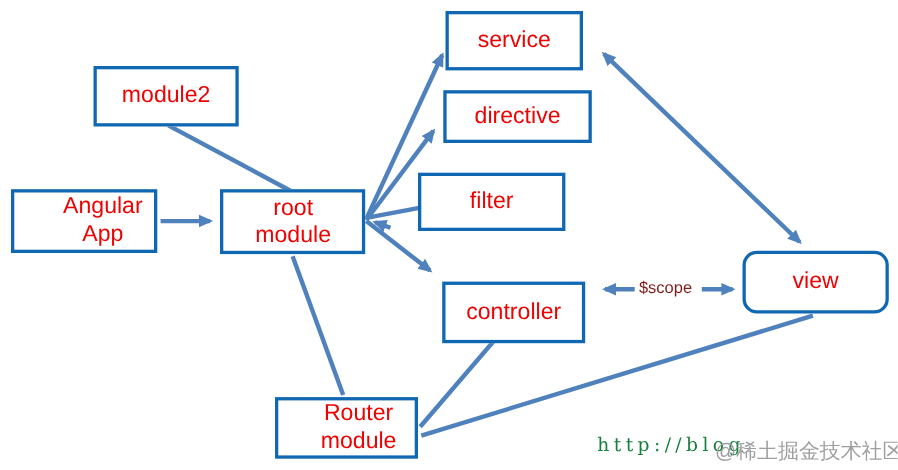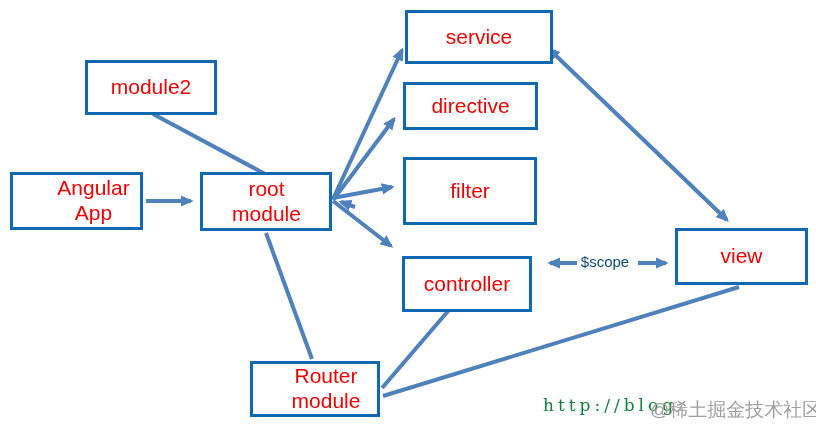--- a/index.html
+++ b/index.html
@@ -9,21 +9,21 @@
   }
   .edges-layer{position:absolute;left:0;top:0;width:816px;height:427px;}
   .node{
     position:absolute;box-sizing:border-box;
     background:#ffffff;border:3px solid #1068b2;
     display:flex;align-items:center;justify-content:center;
     text-align:center;color:#ee0202;font-size:21px;line-height:1.18;
     padding:0 14px;z-index:2;
   }
   .scope-label{
-    position:absolute;color:#0c4a6e;font-size:15px;z-index:3;text-align:center;
+    position:absolute;color:#7f1d1d;font-size:15px;z-index:3;text-align:center;
   }
   .watermark-url{
     position:absolute;color:#15803d;font-family:"DejaVu Serif", serif;
     font-size:17px;letter-spacing:4px;z-index:1;white-space:nowrap;
   }
   .watermark-badge{
     position:absolute;color:#9f9f9f;font-size:19px;z-index:1;white-space:nowrap;
     font-family:"Liberation Sans", sans-serif;
   }
 </style>
@@ -56,37 +56,37 @@
 </div>
 
 <div class="node" style="left:10px;top:172px;width:133px;height:58px;padding-left:48px;">
   <span>Angular App</span>
 </div>
 
 <div class="node" style="left:200px;top:172px;width:132px;height:59px;padding-left:15px;">
   <span>root module</span>
 </div>
 
-<div class="node" style="left:405px;top:10px;width:148px;height:54px;">
+<div class="node" style="left:405px;top:10px;width:125px;height:54px;">
   <span>service</span>
 </div>
 
 <div class="node" style="left:403px;top:82px;width:135px;height:48px;text-align:center;">
   <span>directive</span>
 </div>
 
-<div class="node" style="left:403px;top:157px;width:134px;height:68px;">
+<div class="node" style="left:380px;top:157px;width:134px;height:53px;">
   <span>filter</span>
 </div>
 
 <div class="node" style="left:402px;top:231px;width:130px;height:56px;margin-top:25px;">
   <span>controller</span>
 </div>
 
-<div class="node" style="left:675px;top:228px;width:133px;height:57px;">
+<div class="node" style="left:675px;top:228px;width:133px;height:57px;border-radius:13px;">
   <span>view</span>
 </div>
 
 <div class="node" style="left:250px;top:361px;width:130px;height:56px;padding-left:36px;">
   <span>Router module</span>
 </div>
 
 <div class="scope-label" style="left:576px;top:253px;width:58px;">$scope</div>
 
 <div class="watermark-url" style="left:543px;top:395px;">http://blog</div>

